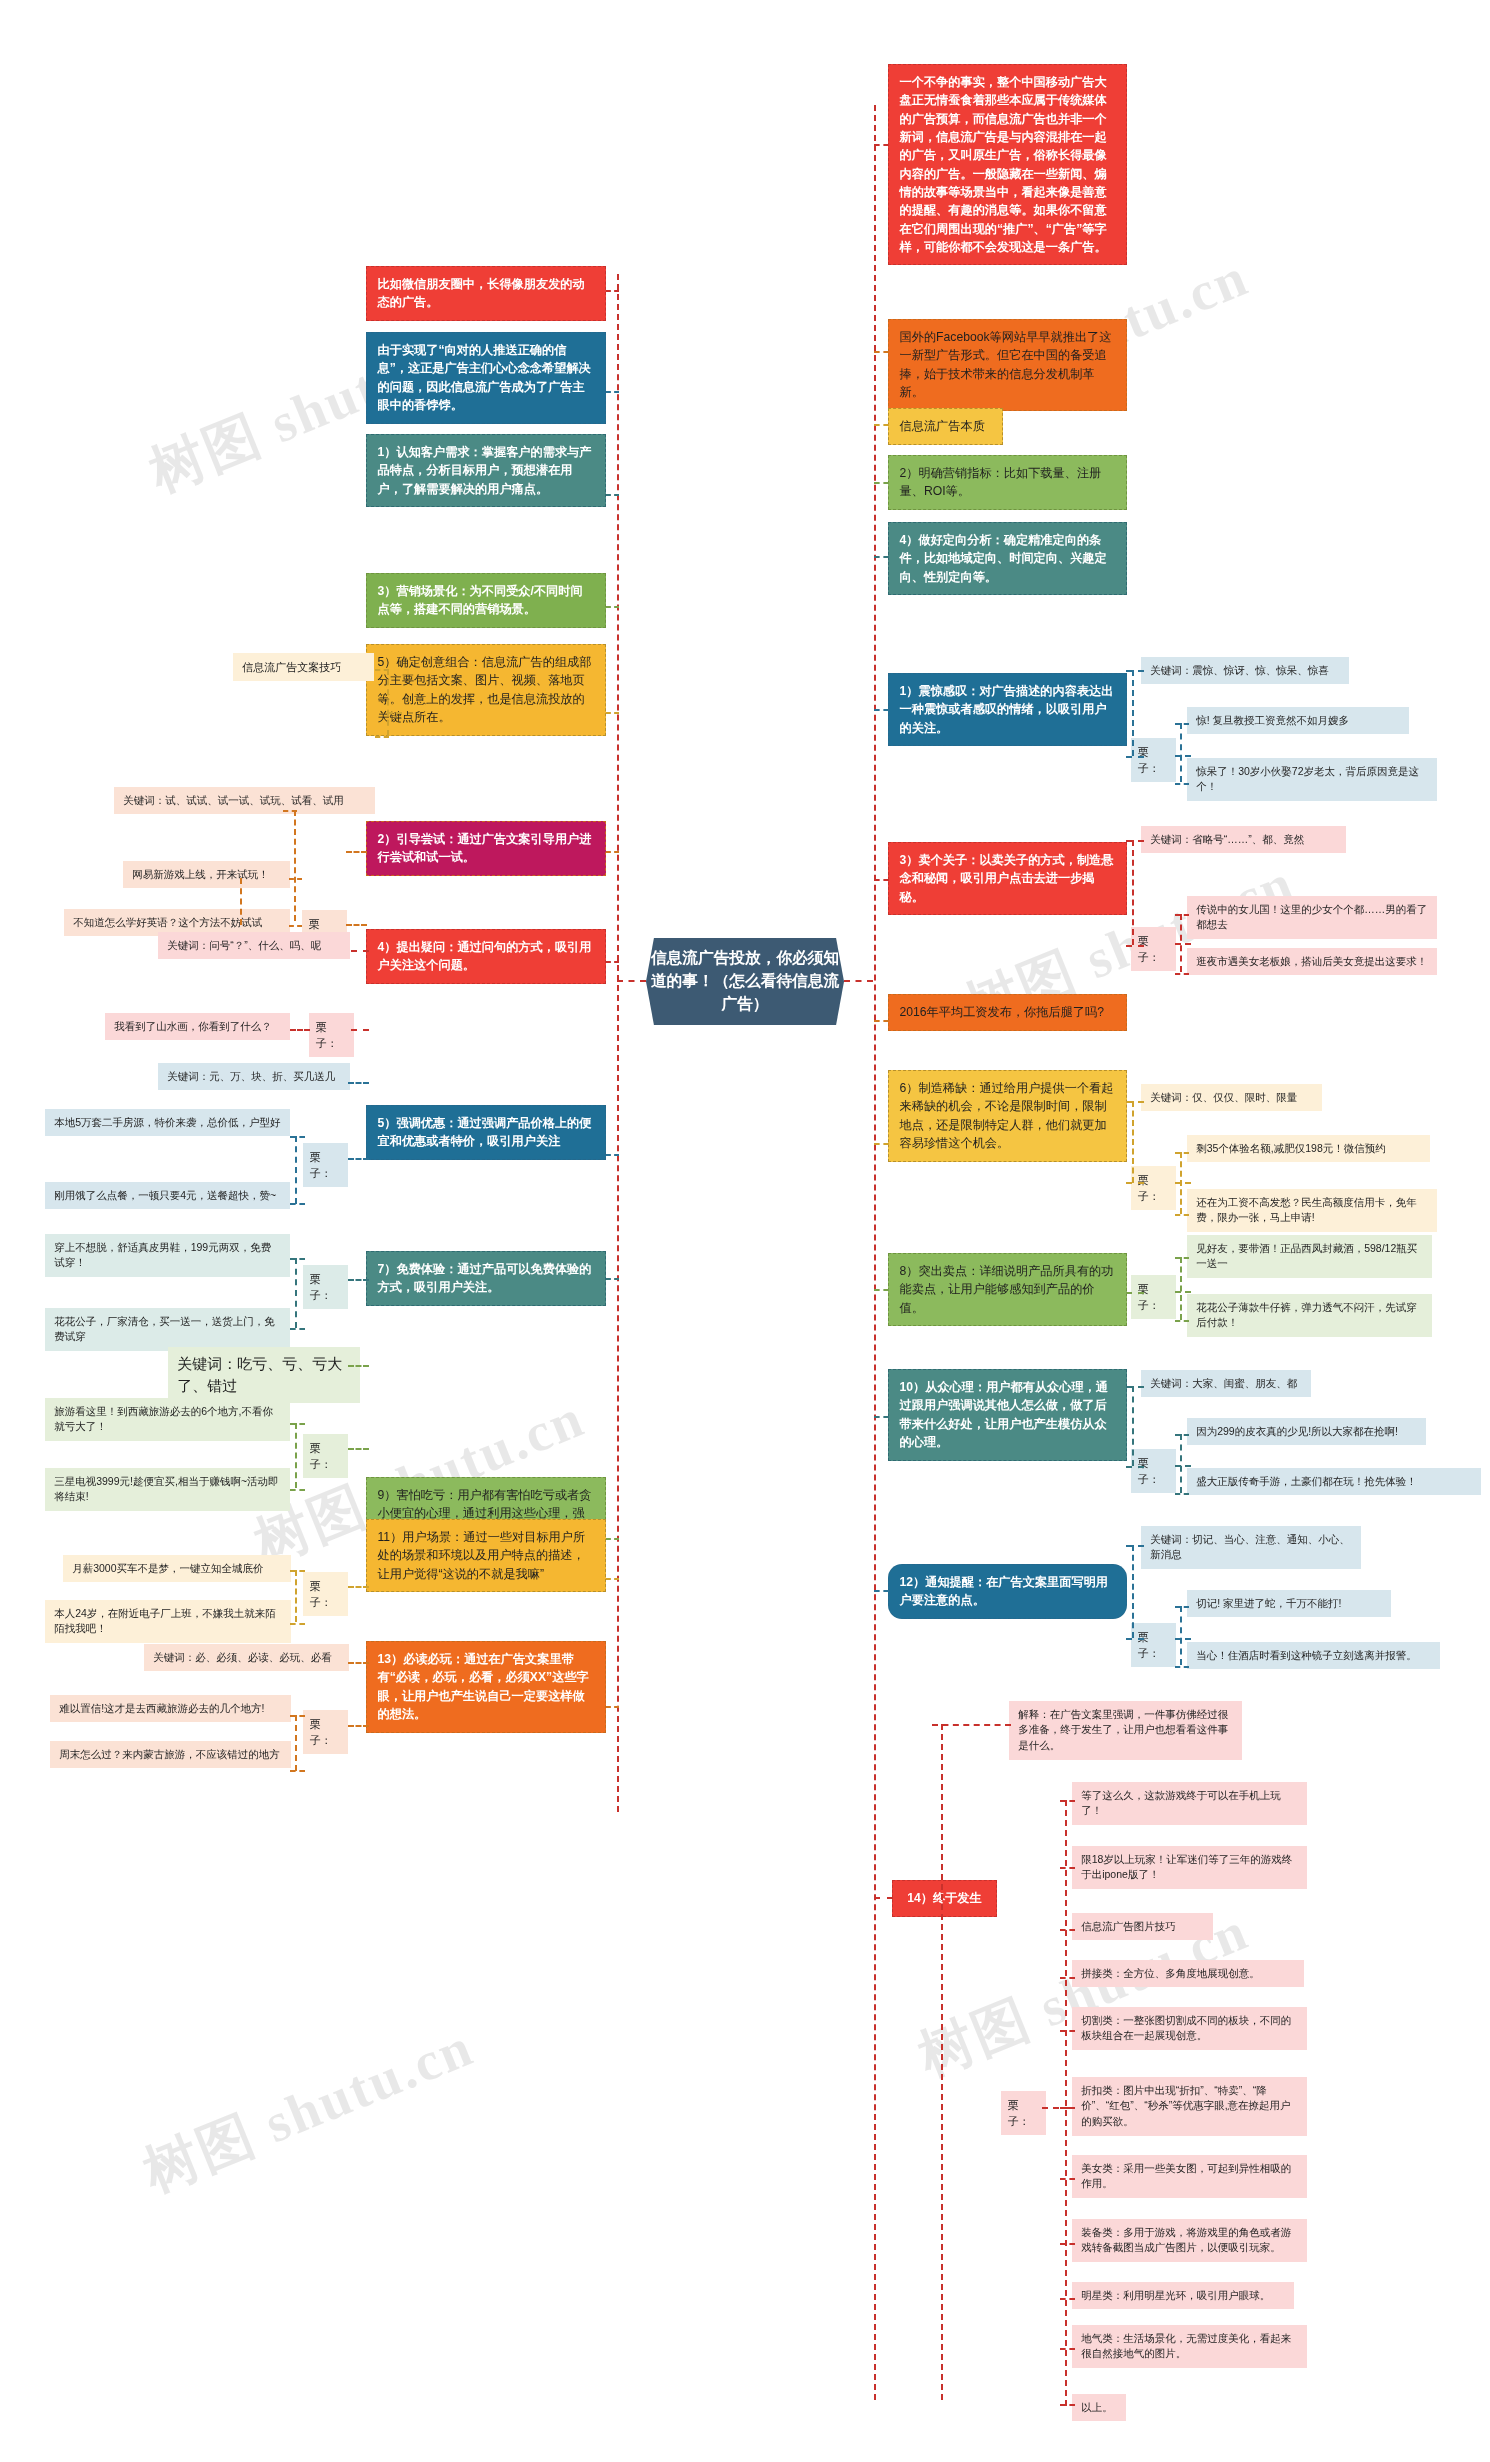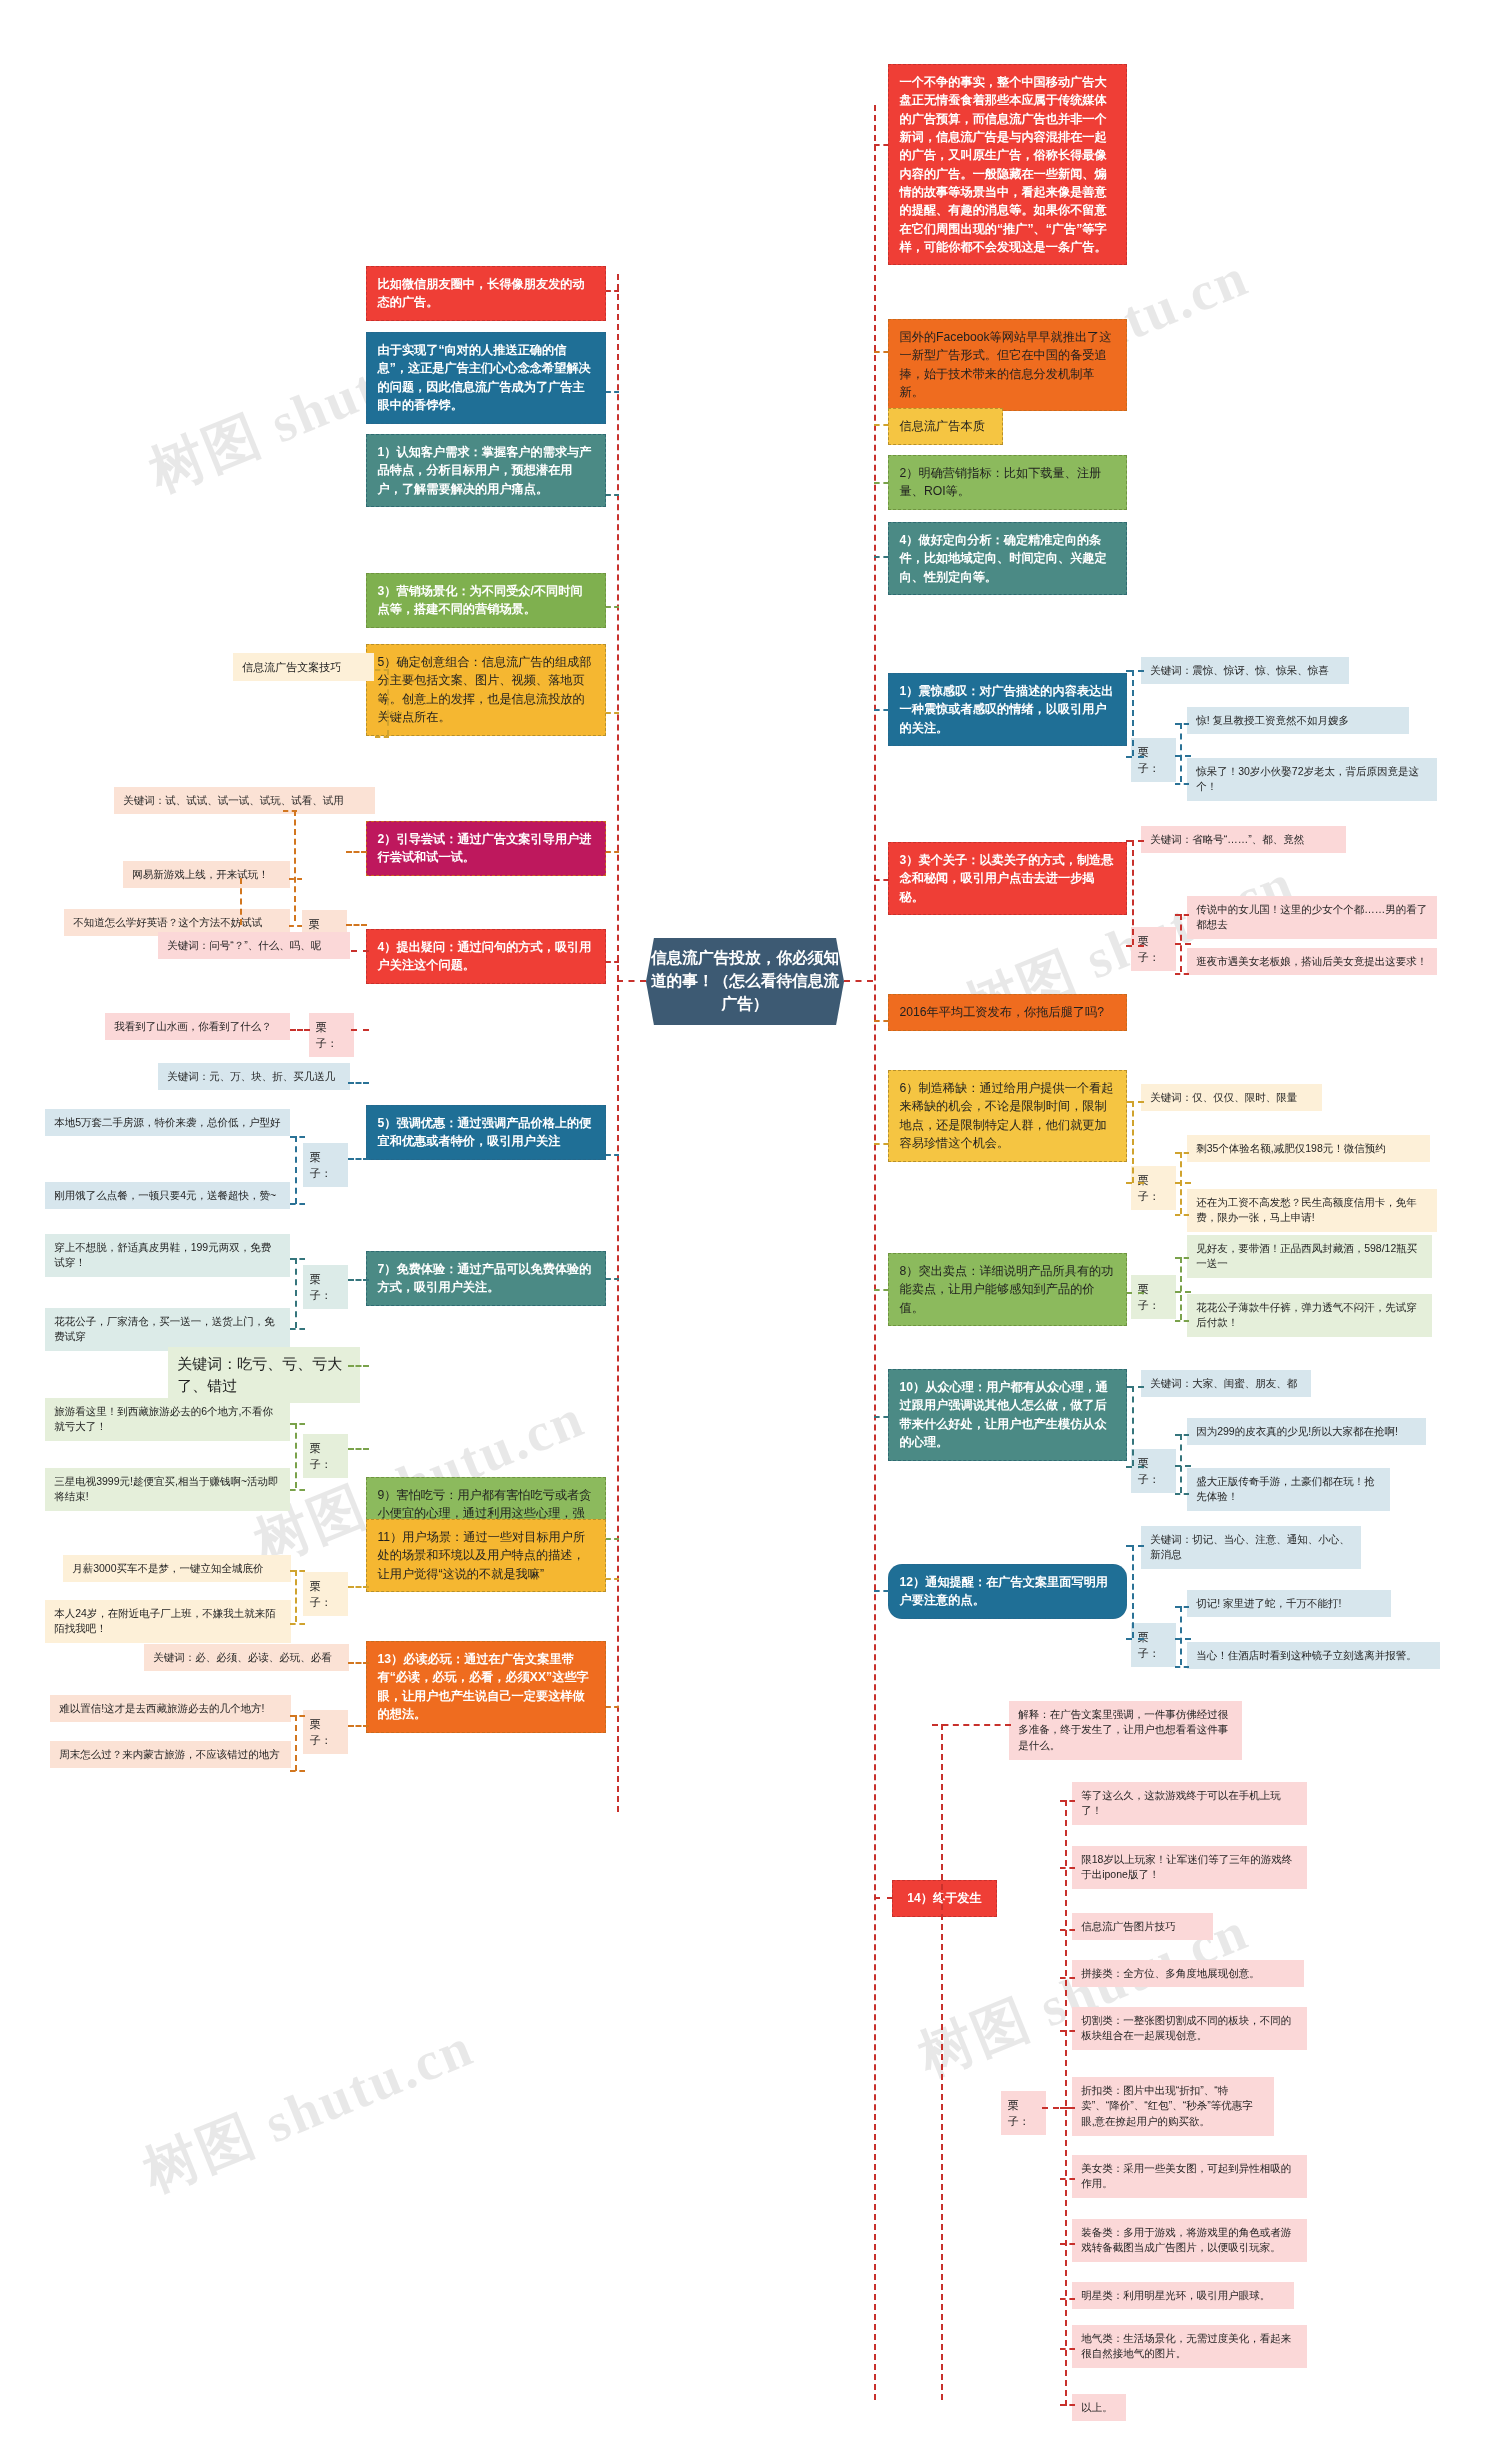--- a/index.html
+++ b/index.html
@@ -263,21 +263,21 @@
   <div class="node tint" style="left:1187px;top:1294px;width:245px;font-size:10.5px;padding:4.7px 8.2px;background:#e5efda;">花花公子薄款牛仔裤，弹力透气不闷汗，先试穿后付款！</div>
   <div class="node tint" style="left:1131px;top:1275px;width:45px;font-size:11px;padding:4.7px 5.8px;background:#e5efda;">栗子：</div>
   <div class="hline g" style="left:1126px;top:1292px;width:17.5px;"></div>
   <div class="vline g" style="left:1180px;top:1257px;height:63px;"></div>
   <div class="hline g" style="left:1175px;top:1291px;width:16.3px;"></div>
   <div class="hline g" style="left:1175px;top:1257px;width:14px;"></div>
   <div class="hline g" style="left:1175px;top:1320px;width:14px;"></div>
 
   <div class="node tint" style="left:1141px;top:1370px;width:170px;font-size:10.5px;padding:4.7px 8.2px;background:#d7e6ed;">关键词：大家、闺蜜、朋友、都</div>
   <div class="node tint" style="left:1187px;top:1418px;width:239px;font-size:10.5px;padding:4.7px 8.2px;background:#d7e6ed;">因为299的皮衣真的少见!所以大家都在抢啊!</div>
-  <div class="node tint" style="left:1187px;top:1468px;width:203px;font-size:10.5px;padding:4.7px 8.2px;background:#d7e6ed;">盛大正版传奇手游，土豪们都在玩！抢先体验！</div>
+  <div class="node tint" style="left:1187px;top:1468px;width:294px;font-size:10.5px;padding:4.7px 8.2px;background:#d7e6ed;">盛大正版传奇手游，土豪们都在玩！抢先体验！</div>
   <div class="node tint" style="left:1131px;top:1449px;width:45px;font-size:11px;padding:4.7px 5.8px;background:#d7e6ed;">栗子：</div>
   <div class="vline t" style="left:1132px;top:1386px;height:80px;"></div>
   <div class="hline t" style="left:1126px;top:1386px;width:17.5px;"></div>
   <div class="hline t" style="left:1126px;top:1466px;width:17.5px;"></div>
   <div class="vline t" style="left:1180px;top:1434px;height:59px;"></div>
   <div class="hline t" style="left:1175px;top:1465px;width:16.3px;"></div>
   <div class="hline t" style="left:1175px;top:1434px;width:14px;"></div>
   <div class="hline t" style="left:1175px;top:1493px;width:14px;"></div>
 
   <div class="node tint" style="left:1141px;top:1526px;width:220px;font-size:10.5px;padding:4.7px 8.2px;background:#d7e6ed;">关键词：切记、当心、注意、通知、小心、新消息</div>
@@ -291,21 +291,21 @@
   <div class="hline b" style="left:1175px;top:1638px;width:16.3px;"></div>
   <div class="hline b" style="left:1175px;top:1606px;width:14px;"></div>
   <div class="hline b" style="left:1175px;top:1666px;width:14px;"></div>
 
   <div class="node tint" style="left:1009px;top:1701px;width:233px;font-size:10.5px;padding:4.7px 8.2px;background:#fbd8d8;">解释：在广告文案里强调，一件事仿佛经过很多准备，终于发生了，让用户也想看看这件事是什么。</div>
   <div class="node tint" style="left:1072px;top:1782px;width:235px;font-size:10.5px;padding:4.7px 8.2px;background:#fbd8d8;">等了这么久，这款游戏终于可以在手机上玩了！</div>
   <div class="node tint" style="left:1072px;top:1846px;width:235px;font-size:10.5px;padding:4.7px 8.2px;background:#fbd8d8;">限18岁以上玩家！让军迷们等了三年的游戏终于出ipone版了！</div>
   <div class="node tint" style="left:1072px;top:1913px;width:141px;font-size:10.5px;padding:4.7px 8.2px;background:#fbd8d8;">信息流广告图片技巧</div>
   <div class="node tint" style="left:1072px;top:1960px;width:232px;font-size:10.5px;padding:4.7px 8.2px;background:#fbd8d8;">拼接类：全方位、多角度地展现创意。</div>
   <div class="node tint" style="left:1072px;top:2007px;width:235px;font-size:10.5px;padding:4.7px 8.2px;background:#fbd8d8;">切割类：一整张图切割成不同的板块，不同的板块组合在一起展现创意。</div>
-  <div class="node tint" style="left:1072px;top:2077px;width:202px;font-size:10.5px;padding:4.7px 8.2px;background:#fbd8d8;">折扣类：图片中出现“折扣”、“特卖”、“降价”、“红包”、“秒杀”等优惠字眼,意在撩起用户的购买欲。</div>
+  <div class="node tint" style="left:1072px;top:2077px;width:235px;font-size:10.5px;padding:4.7px 8.2px;background:#fbd8d8;">折扣类：图片中出现“折扣”、“特卖”、“降价”、“红包”、“秒杀”等优惠字眼,意在撩起用户的购买欲。</div>
   <div class="node tint" style="left:1072px;top:2155px;width:235px;font-size:10.5px;padding:4.7px 8.2px;background:#fbd8d8;">美女类：采用一些美女图，可起到异性相吸的作用。</div>
   <div class="node tint" style="left:1072px;top:2219px;width:235px;font-size:10.5px;padding:4.7px 8.2px;background:#fbd8d8;">装备类：多用于游戏，将游戏里的角色或者游戏转备截图当成广告图片，以便吸引玩家。</div>
   <div class="node tint" style="left:1072px;top:2282px;width:222px;font-size:10.5px;padding:4.7px 8.2px;background:#fbd8d8;">明星类：利用明星光环，吸引用户眼球。</div>
   <div class="node tint" style="left:1072px;top:2325px;width:235px;font-size:10.5px;padding:4.7px 8.2px;background:#fbd8d8;">地气类：生活场景化，无需过度美化，看起来很自然接地气的图片。</div>
   <div class="node tint" style="left:1072px;top:2394px;width:54px;font-size:10.5px;padding:4.7px 8.2px;background:#fbd8d8;">以上。</div>
   <div class="node tint" style="left:1001px;top:2091px;width:45px;font-size:11px;padding:4.7px 5.8px;background:#fbd8d8;">栗子：</div>
 
   <div class="vline" style="left:941px;top:1724px;height:676px;"></div>
   <div class="hline" style="left:932px;top:1724px;width:79px;"></div>
   <div class="vline" style="left:1065px;top:1800px;height:606px;"></div>

